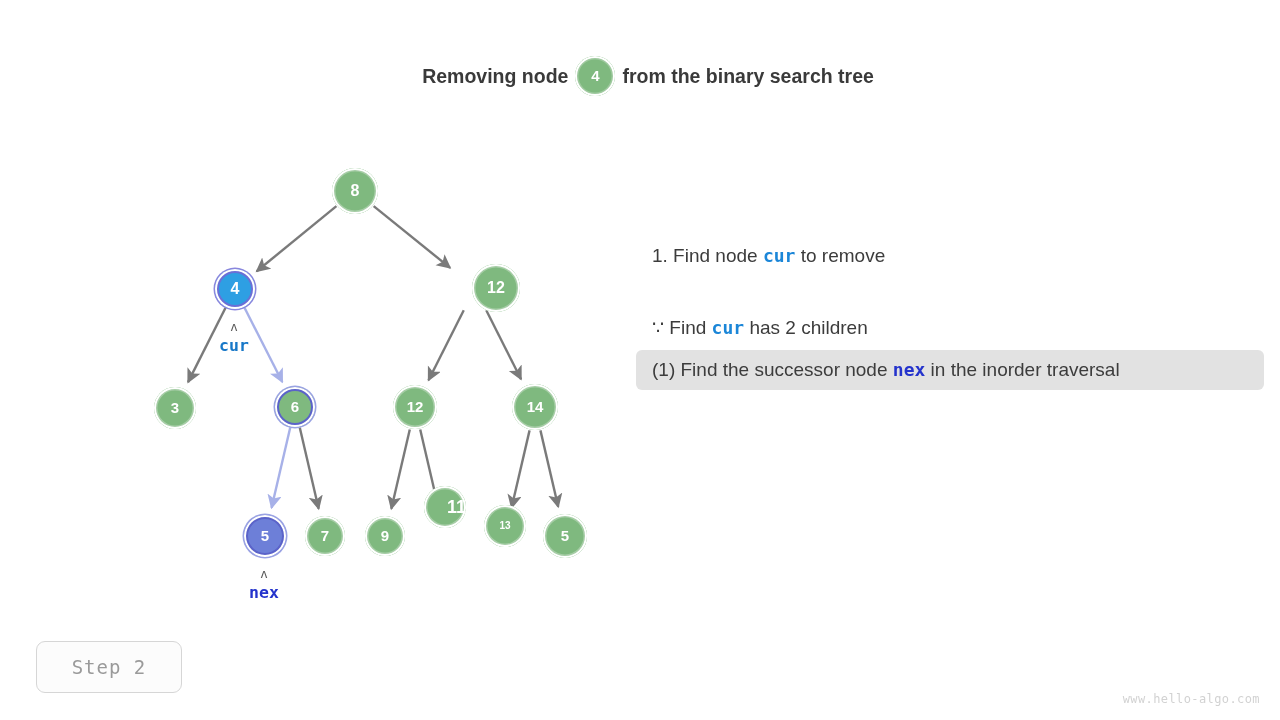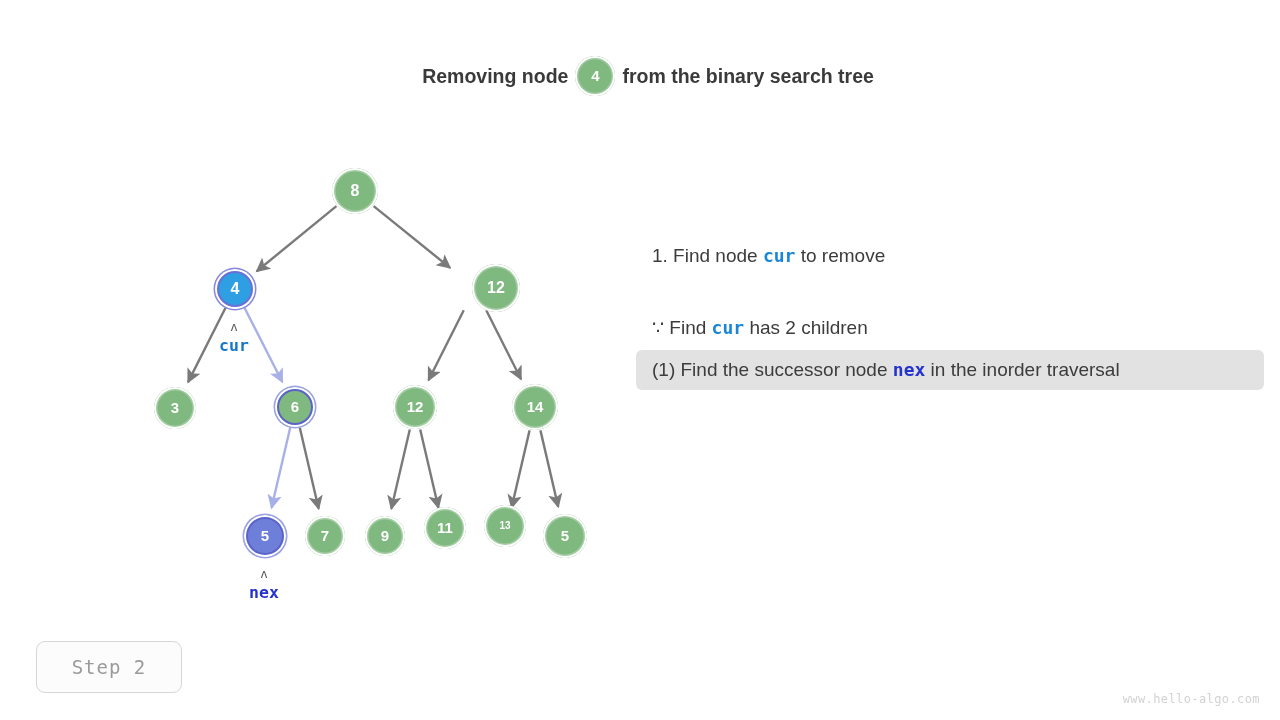--- a/index.html
+++ b/index.html
@@ -201,21 +201,21 @@
       <div class="tree-node node-green" style="left: 332px; top: 168px; width: 46px; height: 46px; line-height: 46px; font-size: 16px;">8</div>
       <div class="tree-node node-cur" style="left: 215px; top: 269px; width: 40px; height: 40px; line-height: 40px; font-size: 16px;">4</div>
       <div class="tree-node node-green" style="left: 472px; top: 264px; width: 48px; height: 48px; line-height: 48px; font-size: 16px;">12</div>
       <div class="tree-node node-green" style="left: 154px; top: 387px; width: 42px; height: 42px; line-height: 42px; font-size: 15px;">3</div>
       <div class="tree-node node-ring-blue" style="left: 275px; top: 387px; width: 40px; height: 40px; line-height: 40px; font-size: 15px;">6</div>
       <div class="tree-node node-green" style="left: 393px; top: 385px; width: 44px; height: 44px; line-height: 44px; font-size: 15px;">12</div>
       <div class="tree-node node-green" style="left: 512px; top: 384px; width: 46px; height: 46px; line-height: 46px; font-size: 15px;">14</div>
       <div class="tree-node node-nex" style="left: 244px; top: 515px; width: 42px; height: 42px; line-height: 42px; font-size: 15px;">5</div>
       <div class="tree-node node-green" style="left: 305px; top: 516px; width: 40px; height: 40px; line-height: 40px; font-size: 15px;">7</div>
       <div class="tree-node node-green" style="left: 365px; top: 516px; width: 40px; height: 40px; line-height: 40px; font-size: 15px;">9</div>
-      <div class="tree-node node-green" style="left: 424px; top: 507px; width: 42px; height: 42px; line-height: 42px; font-size: 15px;">11</div>
+      <div class="tree-node node-green" style="left: 424px; top: 486px; width: 42px; height: 42px; line-height: 42px; font-size: 18px; text-align: right;">11</div>
       <div class="tree-node node-green" style="left: 484px; top: 505px; width: 42px; height: 42px; line-height: 42px; font-size: 10px;">13</div>
       <div class="tree-node node-green" style="left: 543px; top: 514px; width: 44px; height: 44px; line-height: 44px; font-size: 15px;">5</div>
     </div>
   <div id="pointers-group">
       <div class="ptr-caret" style="left: 204px; top: 322px; width: 60px;">ʌ</div>
       <div class="ptr-label ptr-cur" style="left: 194px; top: 336px; width: 80px;">cur</div>
       <div class="ptr-caret" style="left: 234px; top: 569px; width: 60px;">ʌ</div>
       <div class="ptr-label ptr-nex" style="left: 224px; top: 583px; width: 80px;">nex</div>
     </div>
 </div>

